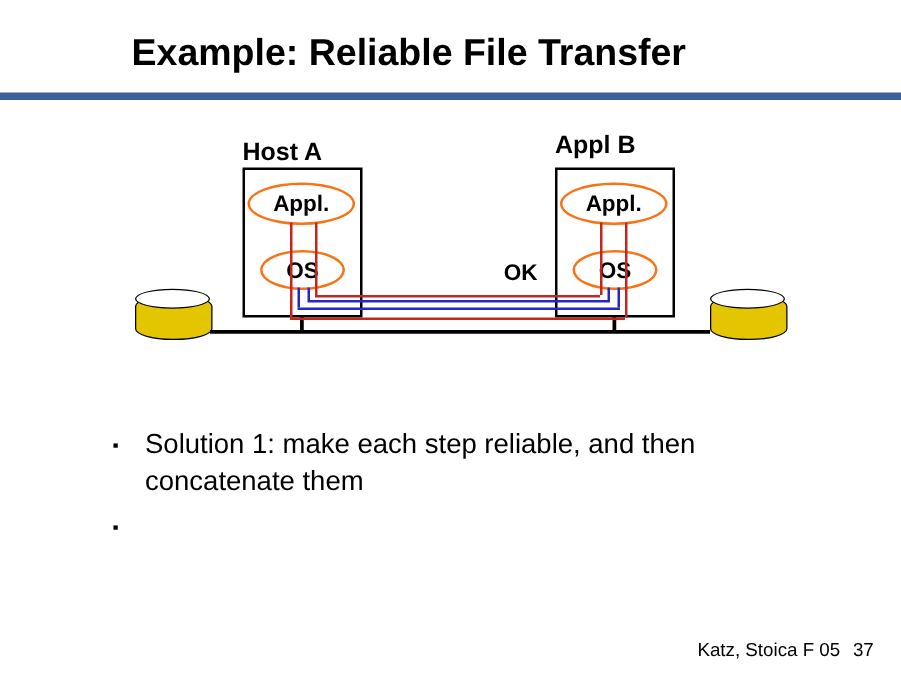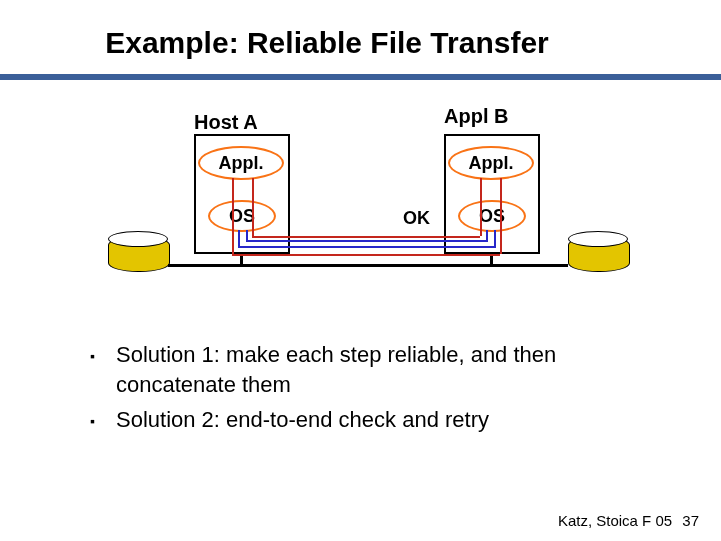--- a/index.html
+++ b/index.html
@@ -180,20 +180,19 @@
 
 <div class="ok-label" style="left:368px; top:208px;margin-left:35px;">OK</div>
 
 <div class="bullets">
   <div class="item">
     <div class="dot">▪</div>
     <div>Solution 1: make each step reliable, and then concatenate them</div>
   </div>
   <div class="item">
     <div class="dot">▪</div>
-    <div>Solution 2: end-to-end check and retry</div>
   </div>
 </div>
 
 <div class="footer">
   <span>Katz, Stoica F 05</span>
   <span class="pg">37</span>
 </div>
 
 </body></html>

